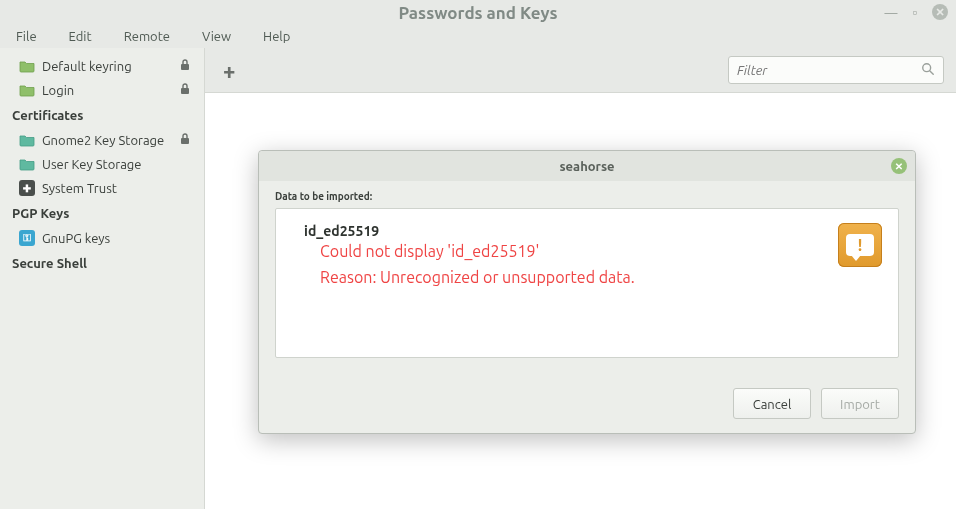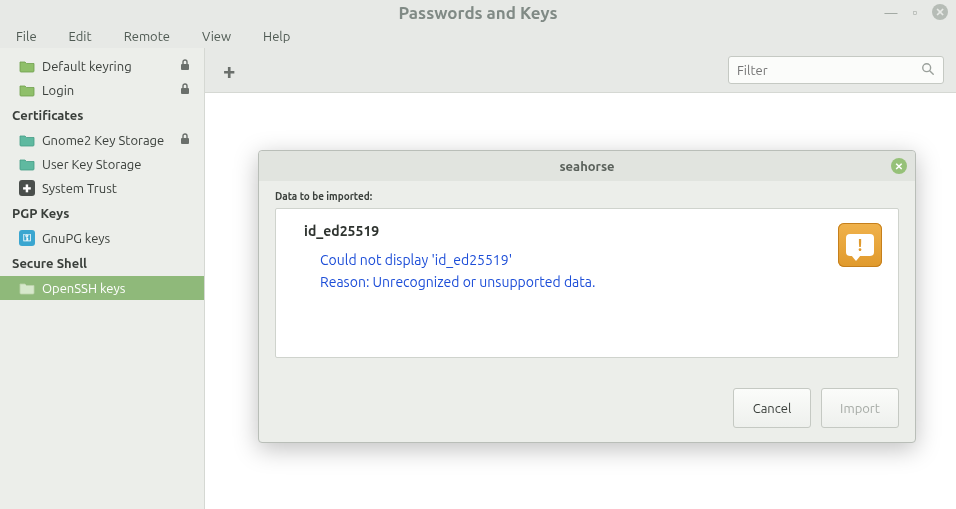--- a/index.html
+++ b/index.html
@@ -27,39 +27,39 @@
 
 .folder-green svg, .folder-teal svg, .folder-gray svg { width: 16px; height: 14px; }
 .trust-icon { width: 16px; height: 16px; border-radius: 3px; background: #4a4f4c; display: inline-flex; align-items: center; justify-content: center; color: #fff; font-size: 10px; font-weight: bold; }
 .key-blue { width: 16px; height: 16px; border-radius: 3px; background: #3aa6d0; display: inline-flex; align-items: center; justify-content: center; color: #fff; font-size: 10px; font-weight: bold; }
 
 .main { flex: 1; background: #e7e9e6; display: flex; flex-direction: column; }
 .toolbar { height: 44px; display: flex; align-items: center; padding: 0 12px; }
 .add-btn { font-size: 22px; font-weight: bold; color: #6a6f6b; cursor: pointer; padding: 2px 6px; }
 .spacer { flex: 1; }
 .filter-box { display: flex; align-items: center; width: 216px; height: 28px; border: 1px solid #c5c9c3; border-radius: 3px; background: #fbfcfa; padding: 0 8px; }
-.filter-input { flex: 1; border: none; outline: none; background: transparent; font-size: 13px; color: #701a75; }
+.filter-input { flex: 1; border: none; outline: none; background: transparent; font-size: 13px; color: #701a75; font-style: italic; }
 .search-glyph { color: #a3a8a3; font-size: 14px; }
 .content-area { flex: 1; background: #fff; margin: 0; border-top: 1px solid #d5d8d3; }
 
 
 .dialog-backdrop { position: absolute; left: 258px; top: 150px; width: 658px; background: #eceeea; border: 1px solid #b9beb8; border-radius: 4px; box-shadow: 0 6px 24px rgba(0,0,0,0.25); }
 .dlg-titlebar { height: 30px; display: flex; align-items: center; justify-content: center; position: relative; background: #e1e4df; border-top-left-radius: 4px; border-top-right-radius: 4px; }
 .dlg-title { font-weight: bold; color: #5a615b; font-size: 13px; }
 .dlg-close { position: absolute; right: 8px; top: 7px; width: 16px; height: 16px; border-radius: 50%; background: #96c178; color: #fff; font-size: 10px; font-weight: bold; display: flex; align-items: center; justify-content: center; cursor: pointer; }
 .dlg-body { padding: 10px 16px 16px 16px; }
 .dlg-label { font-weight: bold; color: #3a3f3b; font-size: 10px; margin-bottom: 6px; }
 .dlg-panel { background: #fff; border: 1px solid #cfd3cd; border-radius: 2px; padding: 14px 16px 20px 28px; min-height: 150px; position: relative; }
 .dlg-item-title { font-weight: bold; color: #2e332f; font-size: 14px; }
-.dlg-msg { color: #1d4ed8; font-size: 14px; margin-top: 10px; margin-left: 16px; line-height: 1.6; }
+.dlg-msg { color: #ef4444; font-size: 16px; margin-left: 16px; line-height: 1.6; }
 .dlg-warn { position: absolute; right: 16px; top: 14px; width: 44px; height: 44px; border-radius: 6px; background: linear-gradient(#f0b24c,#e09a2d); display: flex; align-items: center; justify-content: center; box-shadow: inset 0 0 0 1px #c57f1c; }
 .dlg-warn-bubble { width: 28px; height: 22px; background: #fff; border-radius: 4px; position: relative; display: flex; align-items: center; justify-content: center; color: #e09a2d; font-weight: bold; font-size: 16px; }
 .dlg-warn-bubble::after { content: ""; position: absolute; bottom: -5px; left: 5px; width: 0; height: 0; border-left: 5px solid transparent; border-right: 5px solid transparent; border-top: 6px solid #fff; }
 .dlg-actions { display: flex; gap: 10px; justify-content: flex-end; padding: 14px 16px 14px 16px; }
-.btn { min-width: 78px; height: 40px; border: 1px solid #c5c9c3; border-radius: 3px; background: linear-gradient(#fbfcfa,#eef0ed); font-size: 13px; color: #3a3f3b; cursor: pointer; }
+.btn { min-width: 78px; height: 31px; border: 1px solid #c5c9c3; border-radius: 3px; background: linear-gradient(#fbfcfa,#eef0ed); font-size: 13px; color: #3a3f3b; cursor: pointer; }
 .btn:disabled { color: #a6aba6; cursor: default; }
 </style>
 </head>
 <body>
 
 <div class="titlebar">
   <span class="titlebar-title">Passwords and Keys</span>
   <div class="window-controls">
     <span class="win-ctrl">—</span>
     <span class="win-ctrl">▫</span>
@@ -129,28 +129,20 @@
         <span>System Trust</span>
       </div>
       <div class="sb-header">PGP Keys</div>
       <div class="sb-item">
         <span class="icon">
           <span class="key-blue">⚿</span>
         </span>
         <span>GnuPG keys</span>
       </div>
       <div class="sb-header">Secure Shell</div>
-      <div class="sb-item selected">
-        <span class="icon folder-gray">
-          <svg viewBox="0 0 16 14">
-            <path d="M1 3 h5 l1.5 1.5 H15 V12 a1 1 0 0 1 -1 1 H2 a1 1 0 0 1 -1 -1 Z" fill="#d7e8cc" stroke="#bcd3ac" stroke-width="0.8"></path>
-          </svg>
-        </span>
-        <span>OpenSSH keys</span>
-      </div>
     </div>
   <div class="main">
     <div class="toolbar">
       <span class="add-btn">+</span>
       <span class="spacer"></span>
       <div class="filter-box">
         <input class="filter-input" placeholder="Filter" style="">
         <span class="search-glyph">
           <svg width="14" height="14" viewBox="0 0 16 16">
               <circle cx="6.5" cy="6.5" r="4.5" fill="none" stroke="#9aa09b" stroke-width="1.6"></circle>

